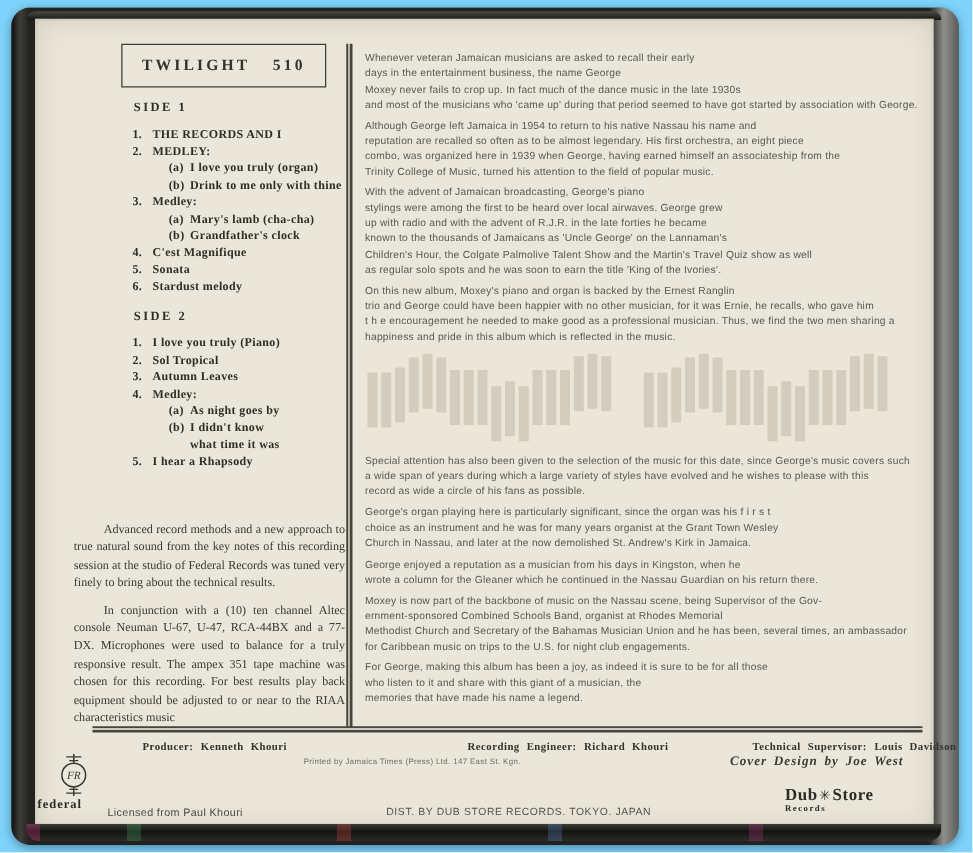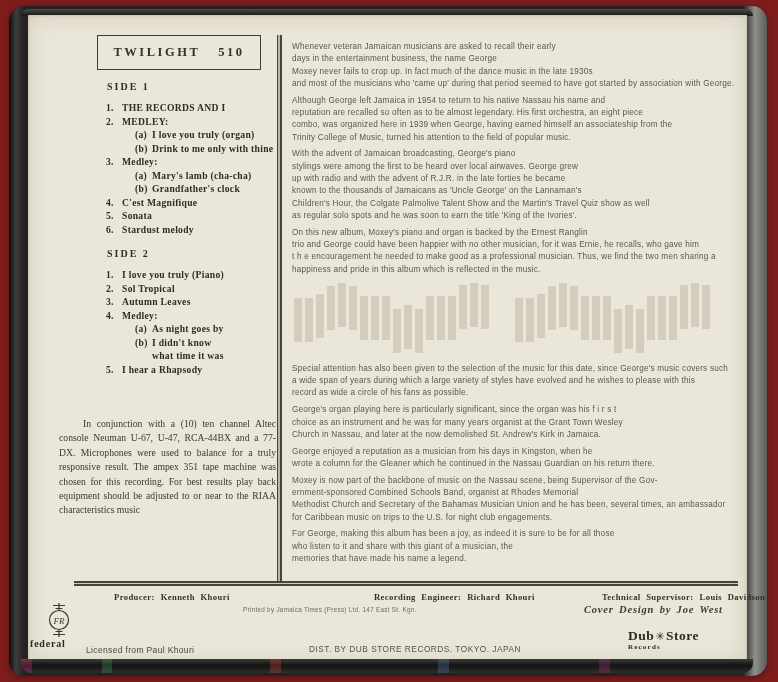--- a/index.html
+++ b/index.html
@@ -1,16 +1,16 @@
 <!DOCTYPE html>
 <html><head>
 <meta charset="utf-8">
 <style>
   html,body{margin:0;padding:0;background:#ffffff;}
-  .photo{position:relative;width:778px;height:682px;background:#7f1d1d;overflow:hidden;
+  .photo{position:relative;width:778px;height:682px;background:#7dd3fc;overflow:hidden;
          font-family:"Liberation Sans",sans-serif;text-decoration:underline;}
   .case{position:absolute;left:9px;top:6px;width:758px;height:670px;border-radius:15px;
         background:
           linear-gradient(90deg,#0e0e0d 0px,#3d3d3a 7px,#232220 15px,#232220 calc(100% - 24px),#8f8f8c calc(100% - 12px),#5a5a58 100%),
           #222;
         box-shadow:0 2px 8px rgba(0,0,0,.35);}
   .case-top-edge{position:absolute;left:12px;right:14px;top:3px;height:7px;border-radius:8px 8px 0 0;
         background:linear-gradient(180deg,#4a4a46,#161614);}
   .case-bottom{position:absolute;left:12px;right:14px;bottom:3px;height:14px;border-radius:0 0 10px 10px;
         background:
@@ -188,20 +188,21 @@
 
   <div class="track-row l1">
     <span class="tnum">5.</span>
     <span class="ttext">I hear a Rhapsody</span>
   </div>
 </div>
         </div>
       </div>
 
       <div class="tech-notes">
+        <div class="tpara">Advanced record methods and a new approach to true natural sound from the key notes of this recording session at the studio of Federal Records was tuned very finely to bring about the technical results.</div>
         <div class="tpara">In conjunction with a (10) ten channel Altec console Neuman U-67, U-47, RCA-44BX and a 77-DX. Microphones were used to balance for a truly responsive result. The ampex 351 tape machine was chosen for this recording. For best results play back equipment should be adjusted to or near to the RIAA characteristics music</div>
       </div>
 
       <div class="right-col">
         <div>
   <div class="rpara">Whenever veteran Jamaican musicians are asked to recall their early
 days in the entertainment business, the name George
 Moxey never fails to crop up. In fact much of the dance music in the late 1930s
 and most of the musicians who 'came up' during that period seemed to have got started by association with George.</div>
 

